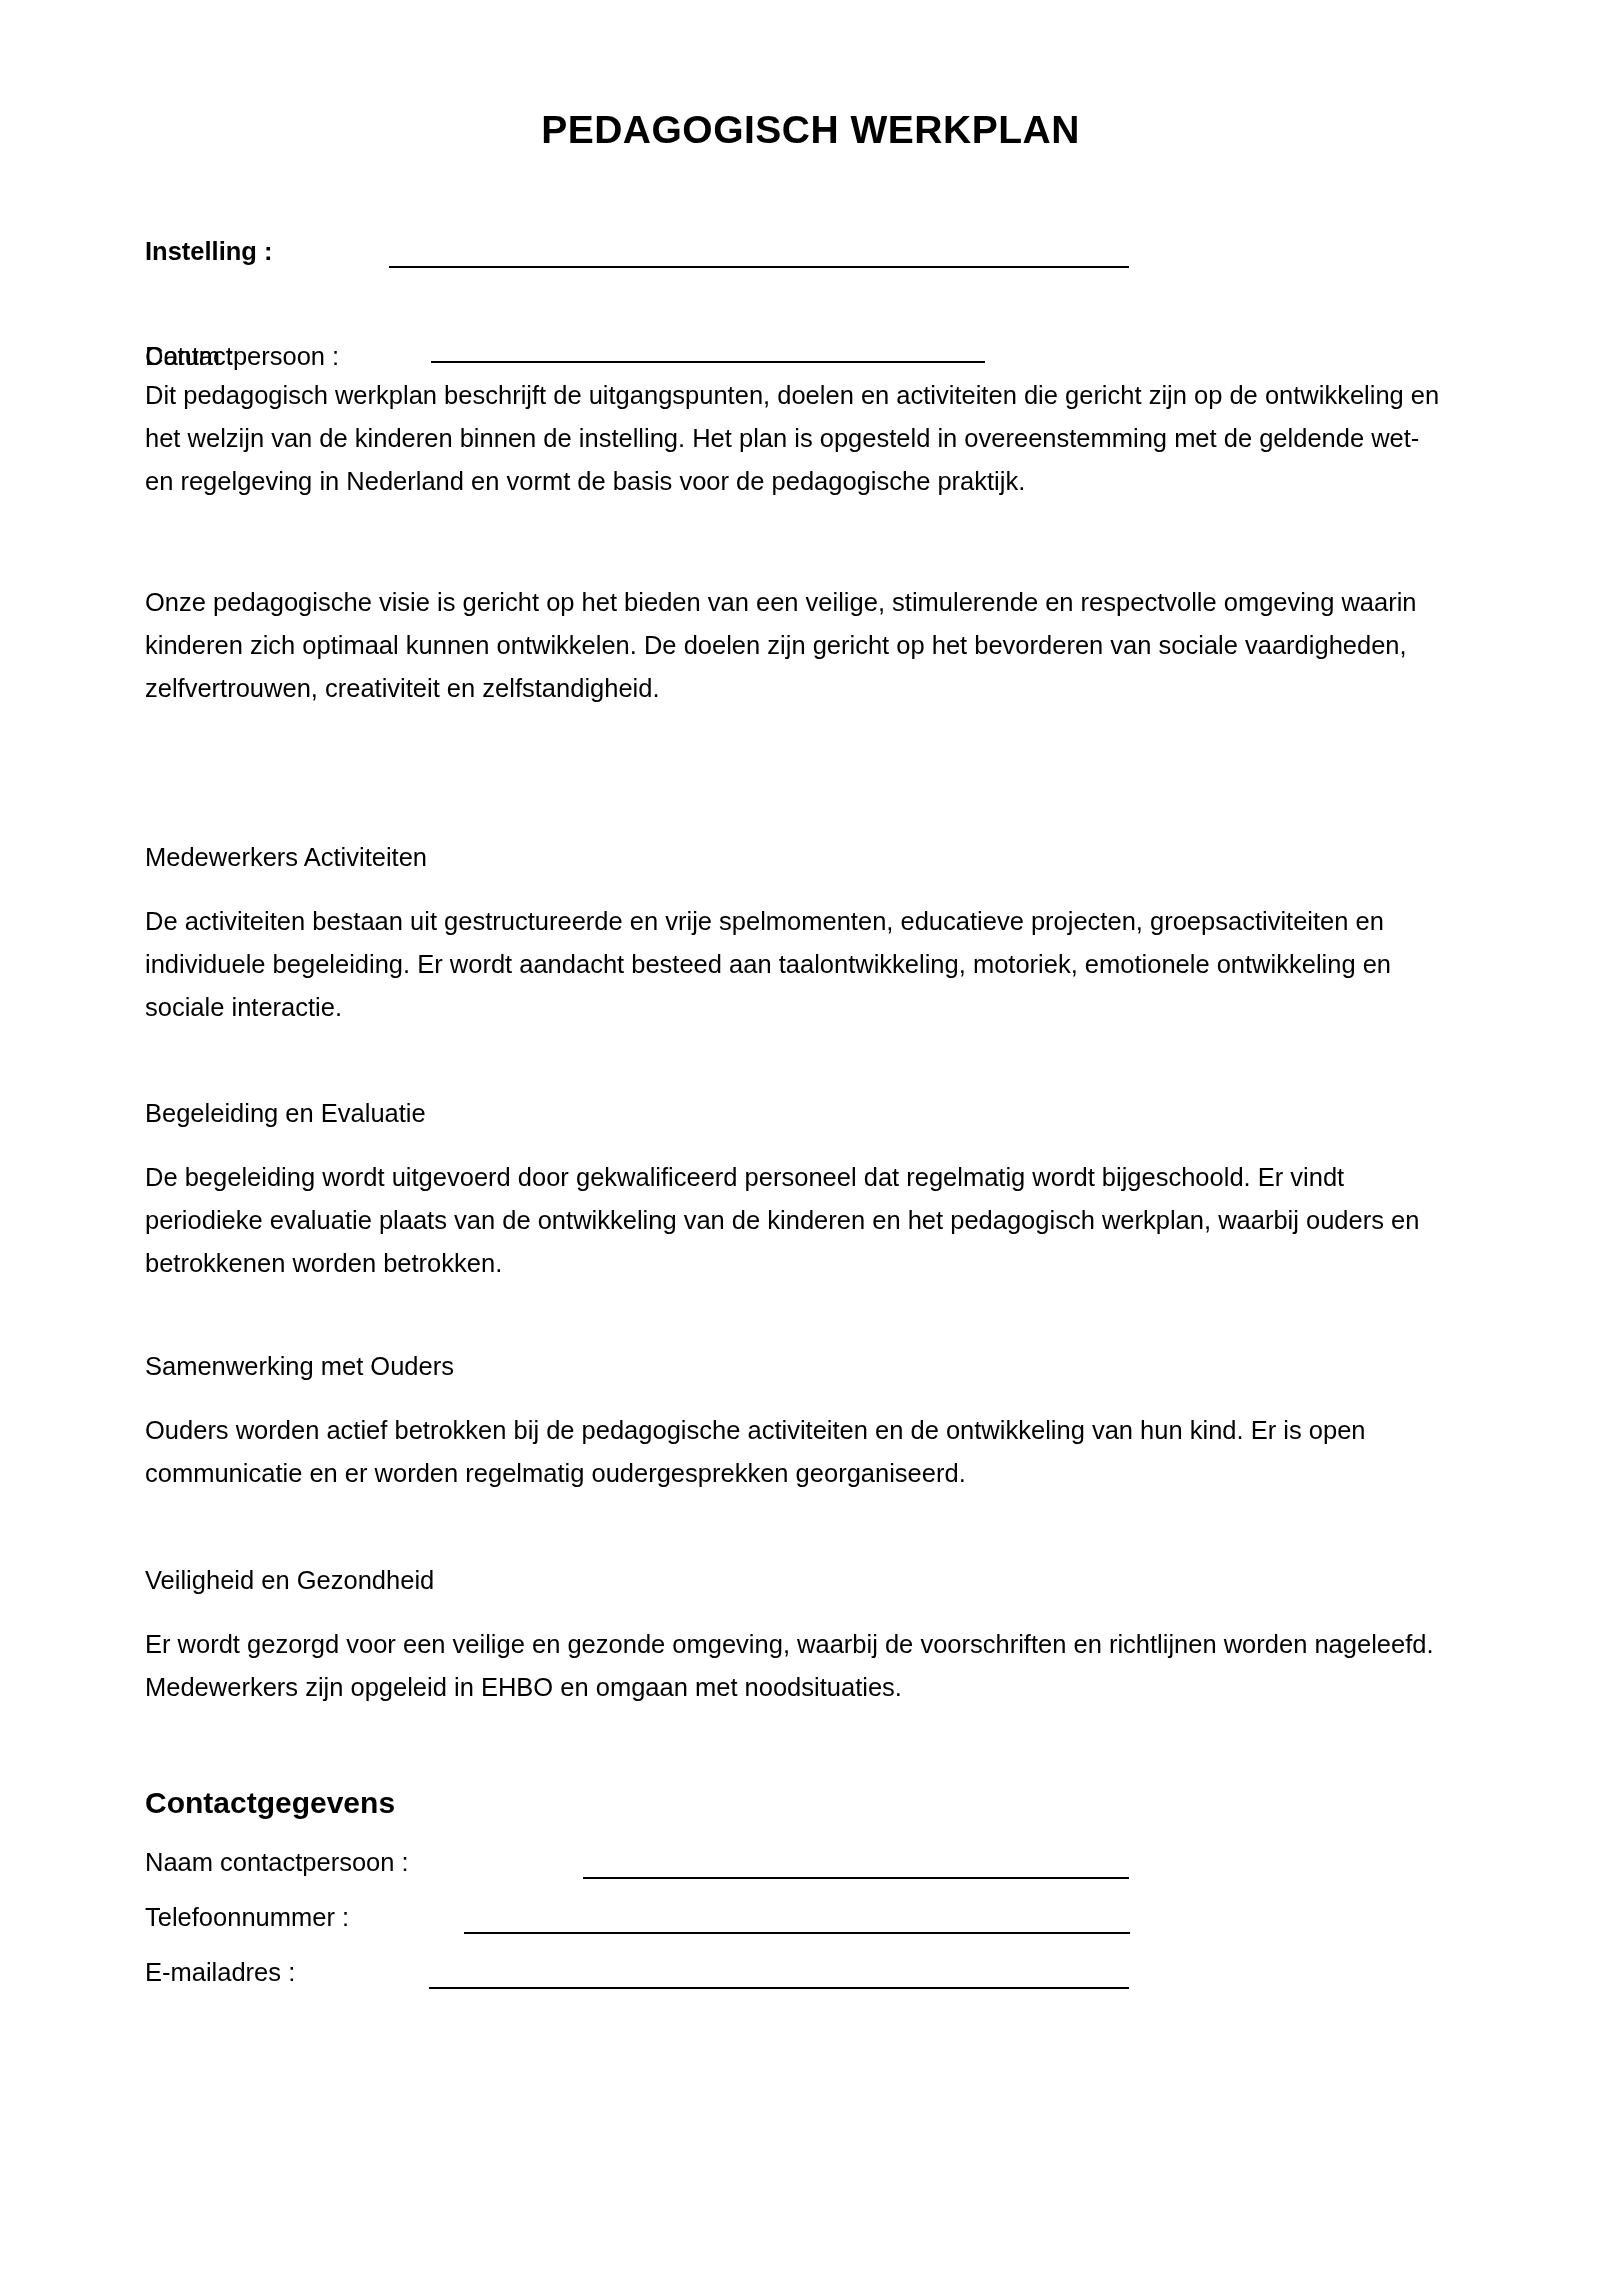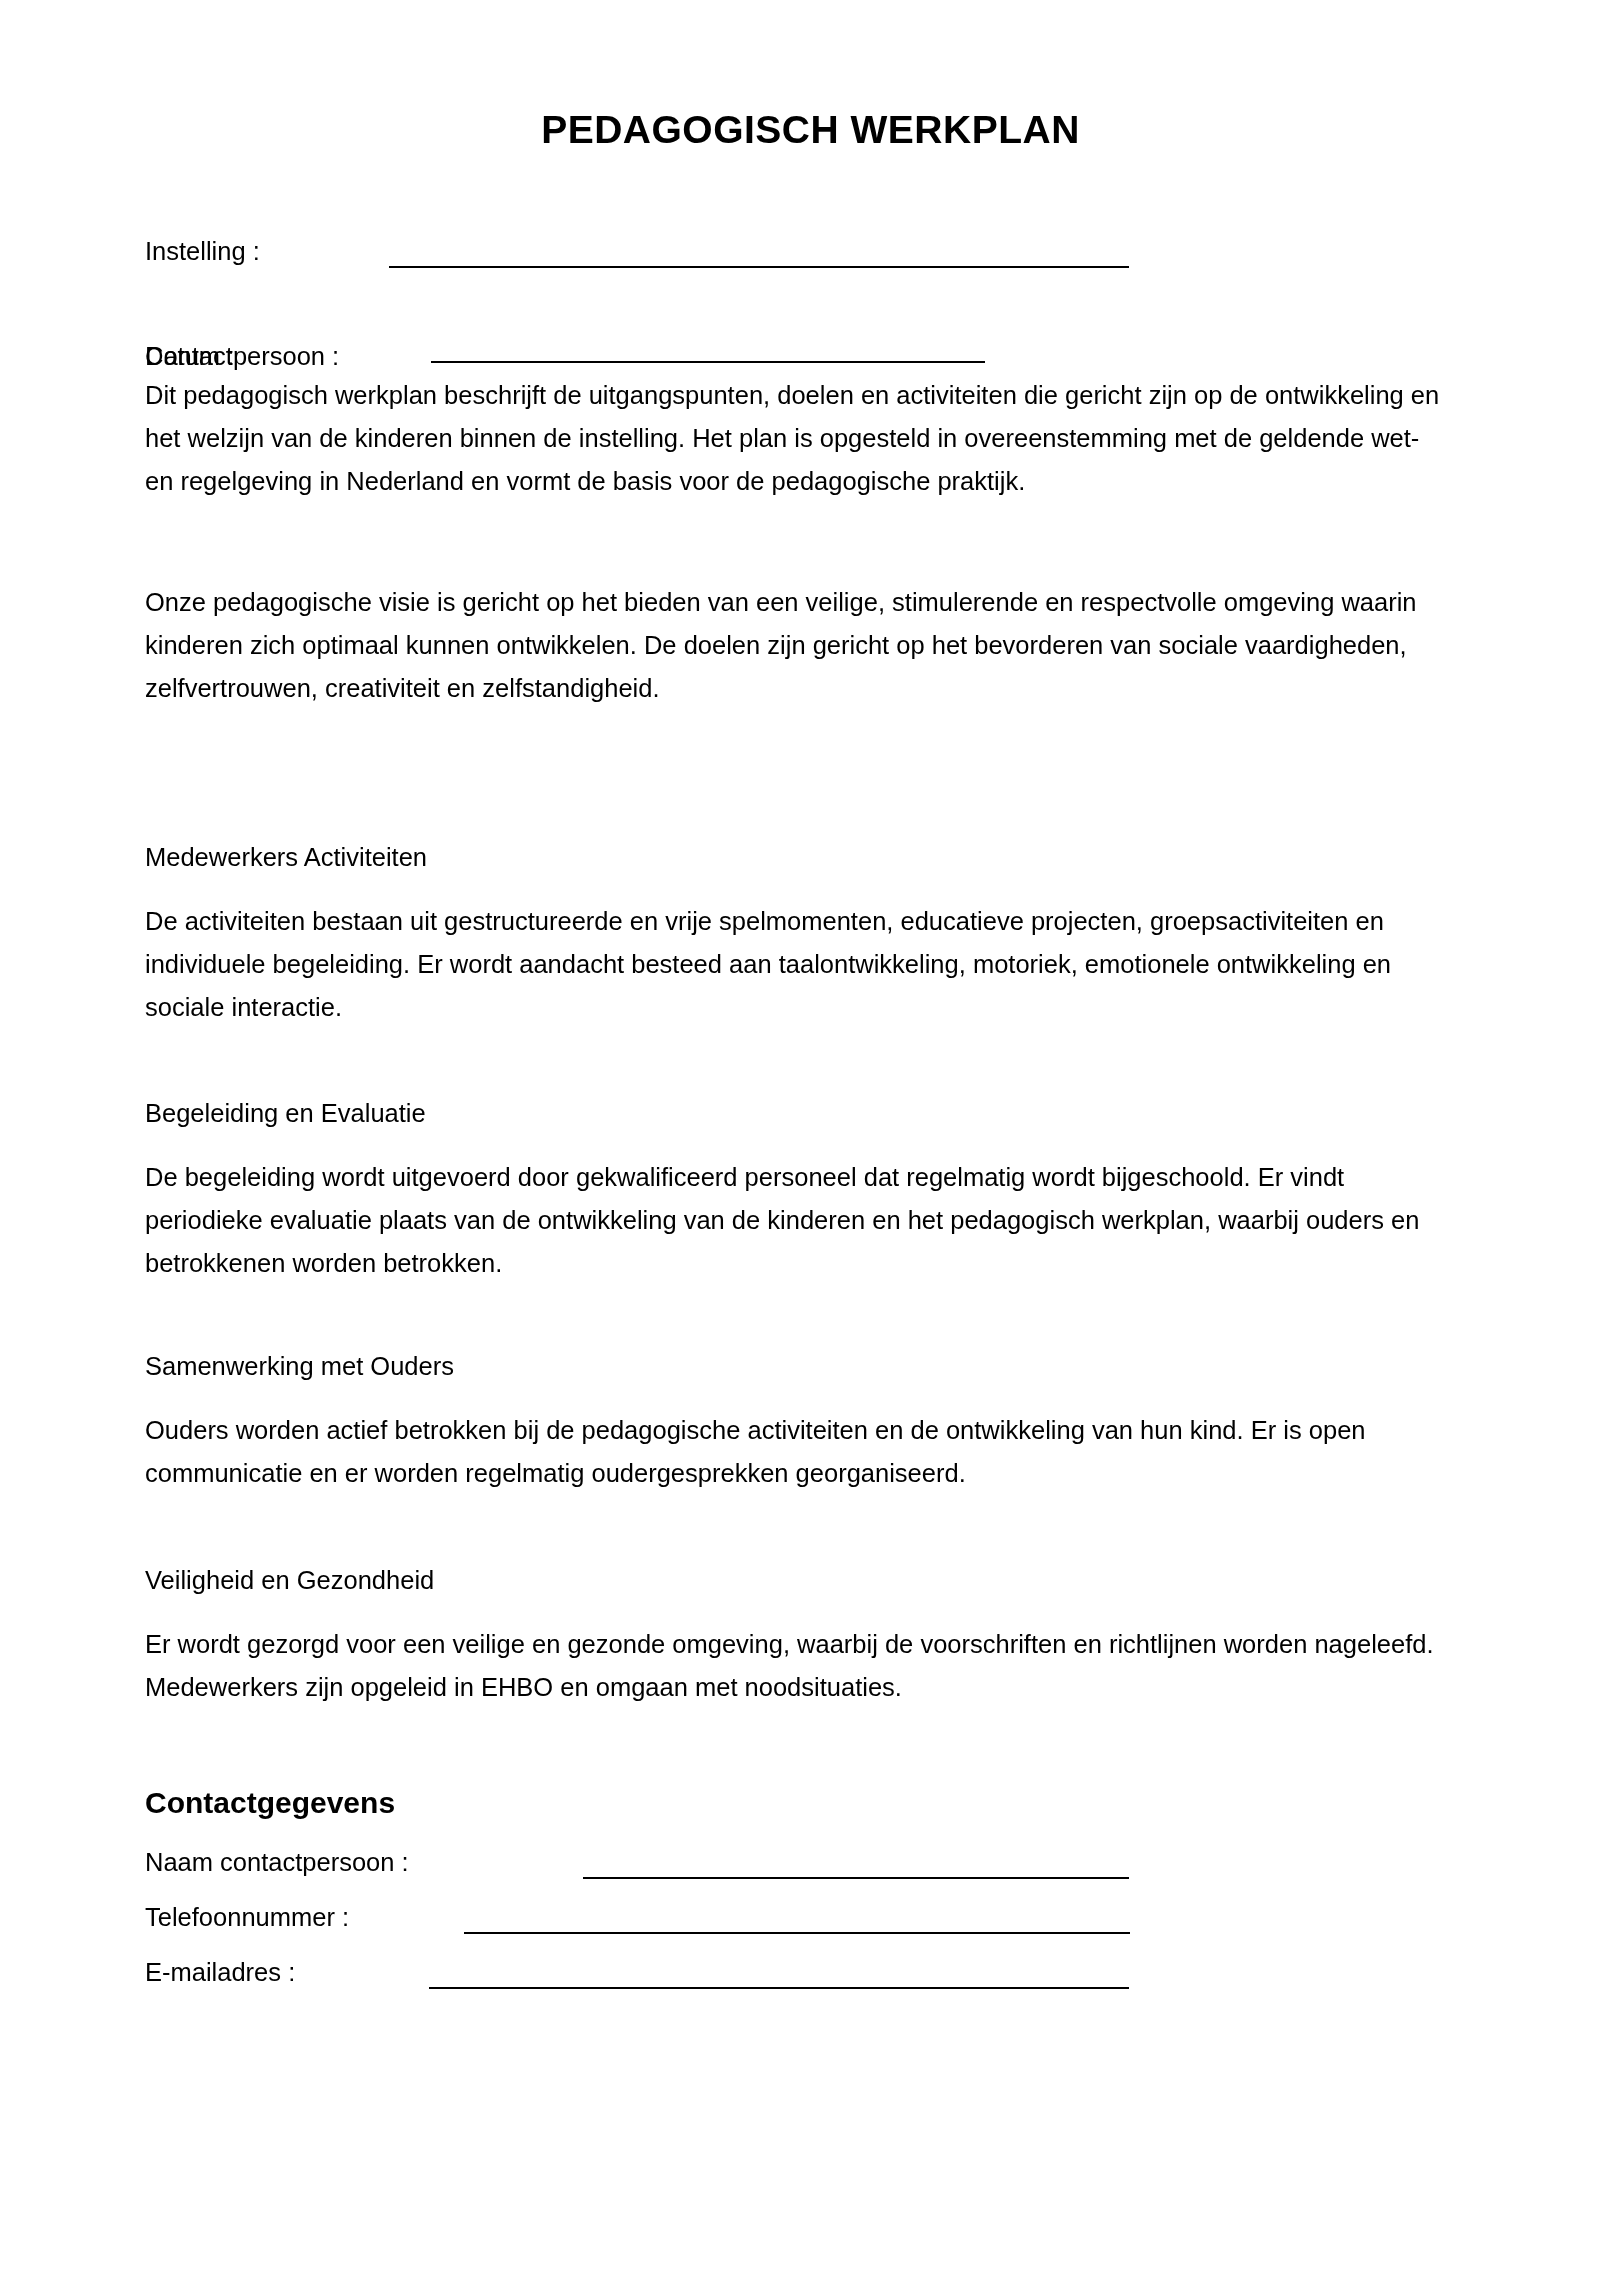--- a/index.html
+++ b/index.html
@@ -32,20 +32,21 @@
     letter-spacing: 0.5px;
     line-height: 1;
     white-space: nowrap;
   }
 
   
   .field-row {
     position: absolute;
     left: 145px;
     height: 39px;
+    font-weight: bold;
   }
   .field-label {
     position: absolute;
     left: 0;
     top: 0;
     font-size: 25.5px;
     line-height: 33px;
     white-space: nowrap;
   }
   .field-rule {

